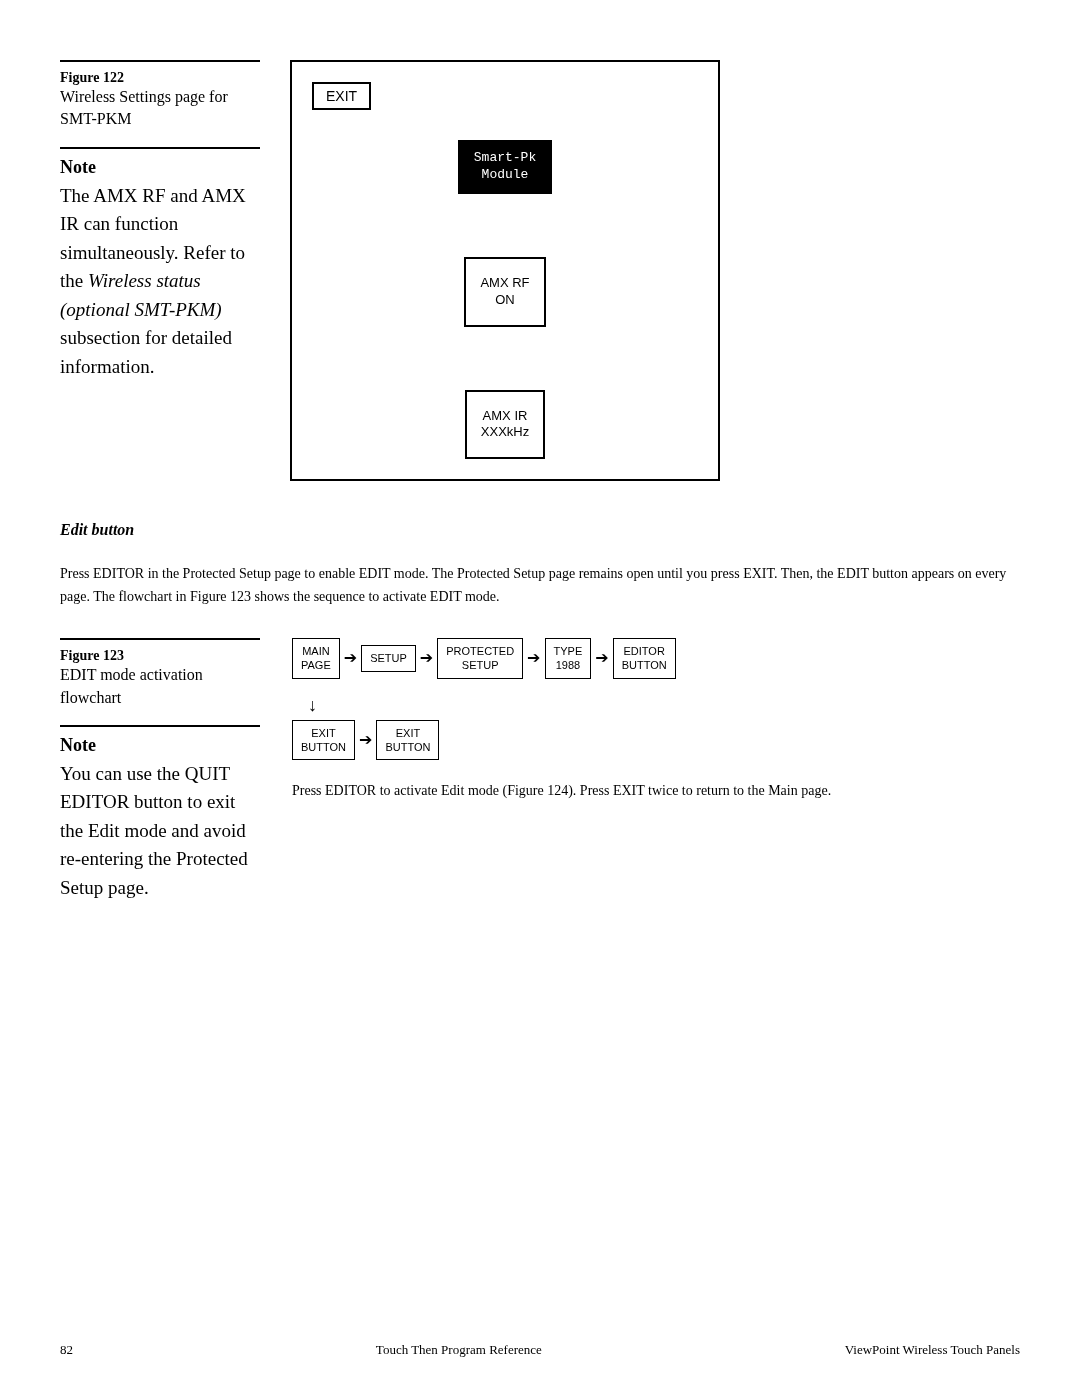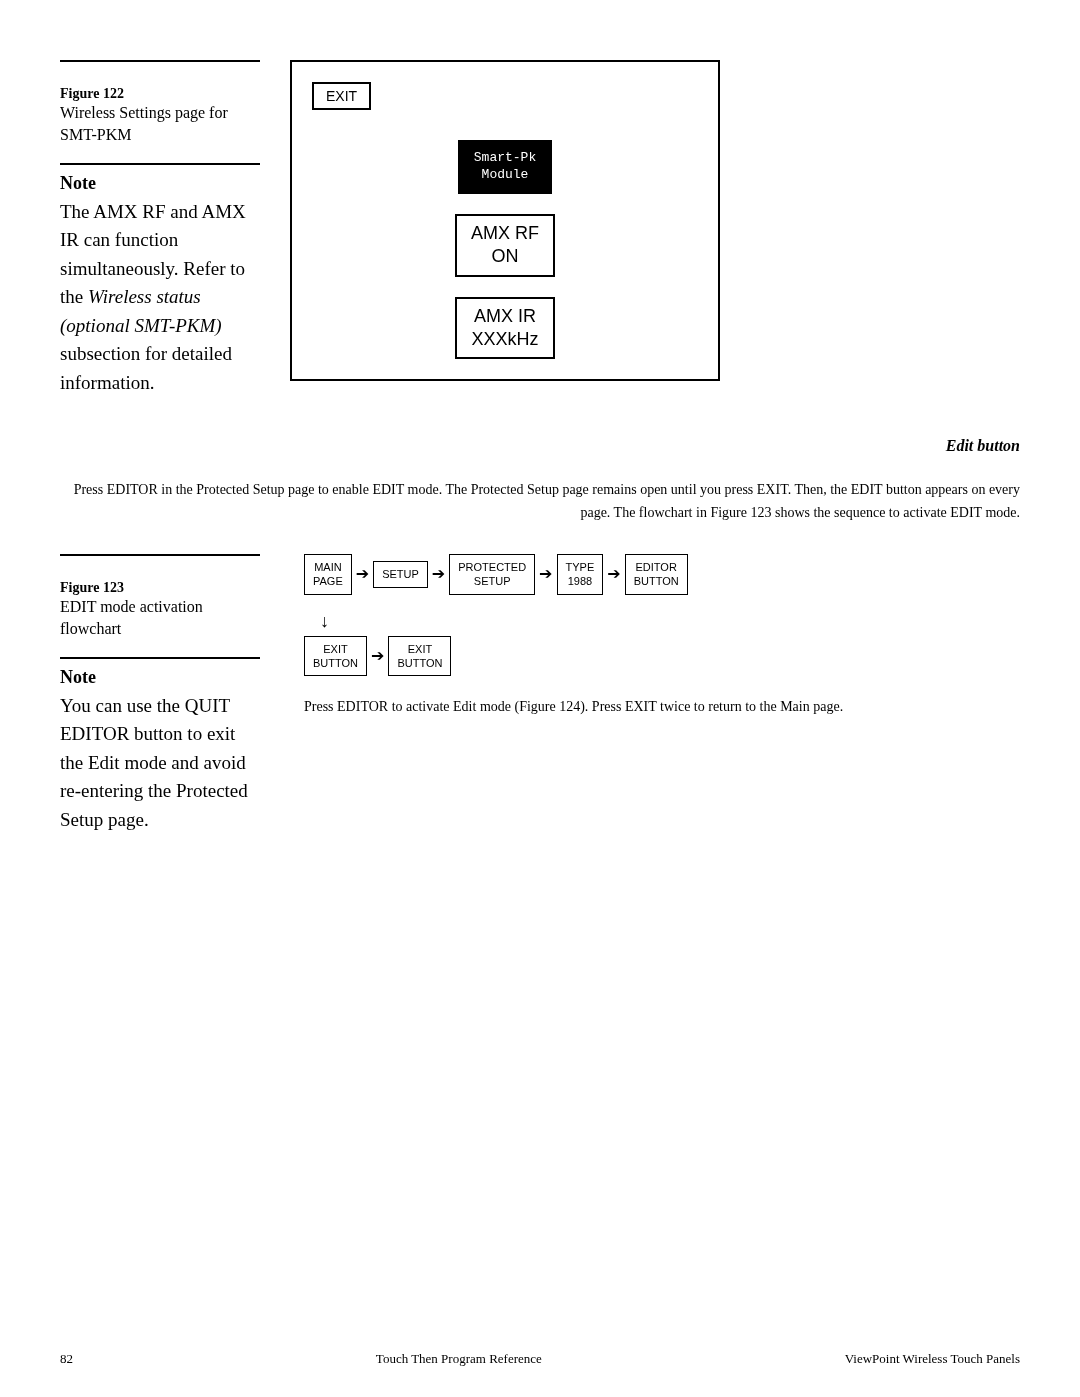--- a/index.html
+++ b/index.html
@@ -15,21 +15,21 @@
 
     .page-container {
       width: 1080px;
       min-height: 1397px;
       padding: 60px 60px 60px 60px;
       position: relative;
     }
 
     .page-footer {
       position: absolute;
-      bottom: 30px;
+      bottom: 39px;
       left: 60px;
       right: 60px;
       display: flex;
       justify-content: space-between;
       font-size: 13px;
       color: #000;
     }
 
     
     .content-area {
@@ -42,21 +42,21 @@
       flex-shrink: 0;
     }
 
     .right-column {
       flex: 1;
     }
 
     
     .figure-label-section {
       border-top: 2px solid #000;
-      padding-top: 24px;
+      padding-top: 8px;
       margin-bottom: 8px;
     }
 
     .figure-label {
       font-weight: bold;
       font-size: 14px;
     }
 
     .figure-caption {
       font-size: 16px;
@@ -118,50 +118,50 @@
       background: #000;
       color: #fff;
       font-family: 'Courier New', Courier, monospace;
       font-size: 13px;
       text-align: center;
       line-height: 1.3;
     }
 
     .amx-box {
       border: 2px solid #000;
-      padding: 6px 14px;
+      padding: 16px 14px;
       font-family: Arial, sans-serif;
-      font-size: 18px;
+      font-size: 13px;
       text-align: center;
       line-height: 1.3;
+      margin-top: 43px;
     }
 
     
     .edit-button-section {
       margin-top: 40px;
-      text-align: right;
     }
 
     .edit-button-title {
       font-size: 16px;
       font-weight: bold;
       font-style: italic;
       margin-bottom: 12px;
     }
 
     .body-text {
       font-size: 14px;
       line-height: 1.6;
       margin-bottom: 16px;
     }
 
     
     .figure123-area {
       display: flex;
-      gap: 44px;
+      gap: 32px;
       margin-top: 30px;
     }
 
     
     .flowchart {
       width: 100%;
     }
 
     .flowchart-row {
       display: flex;

